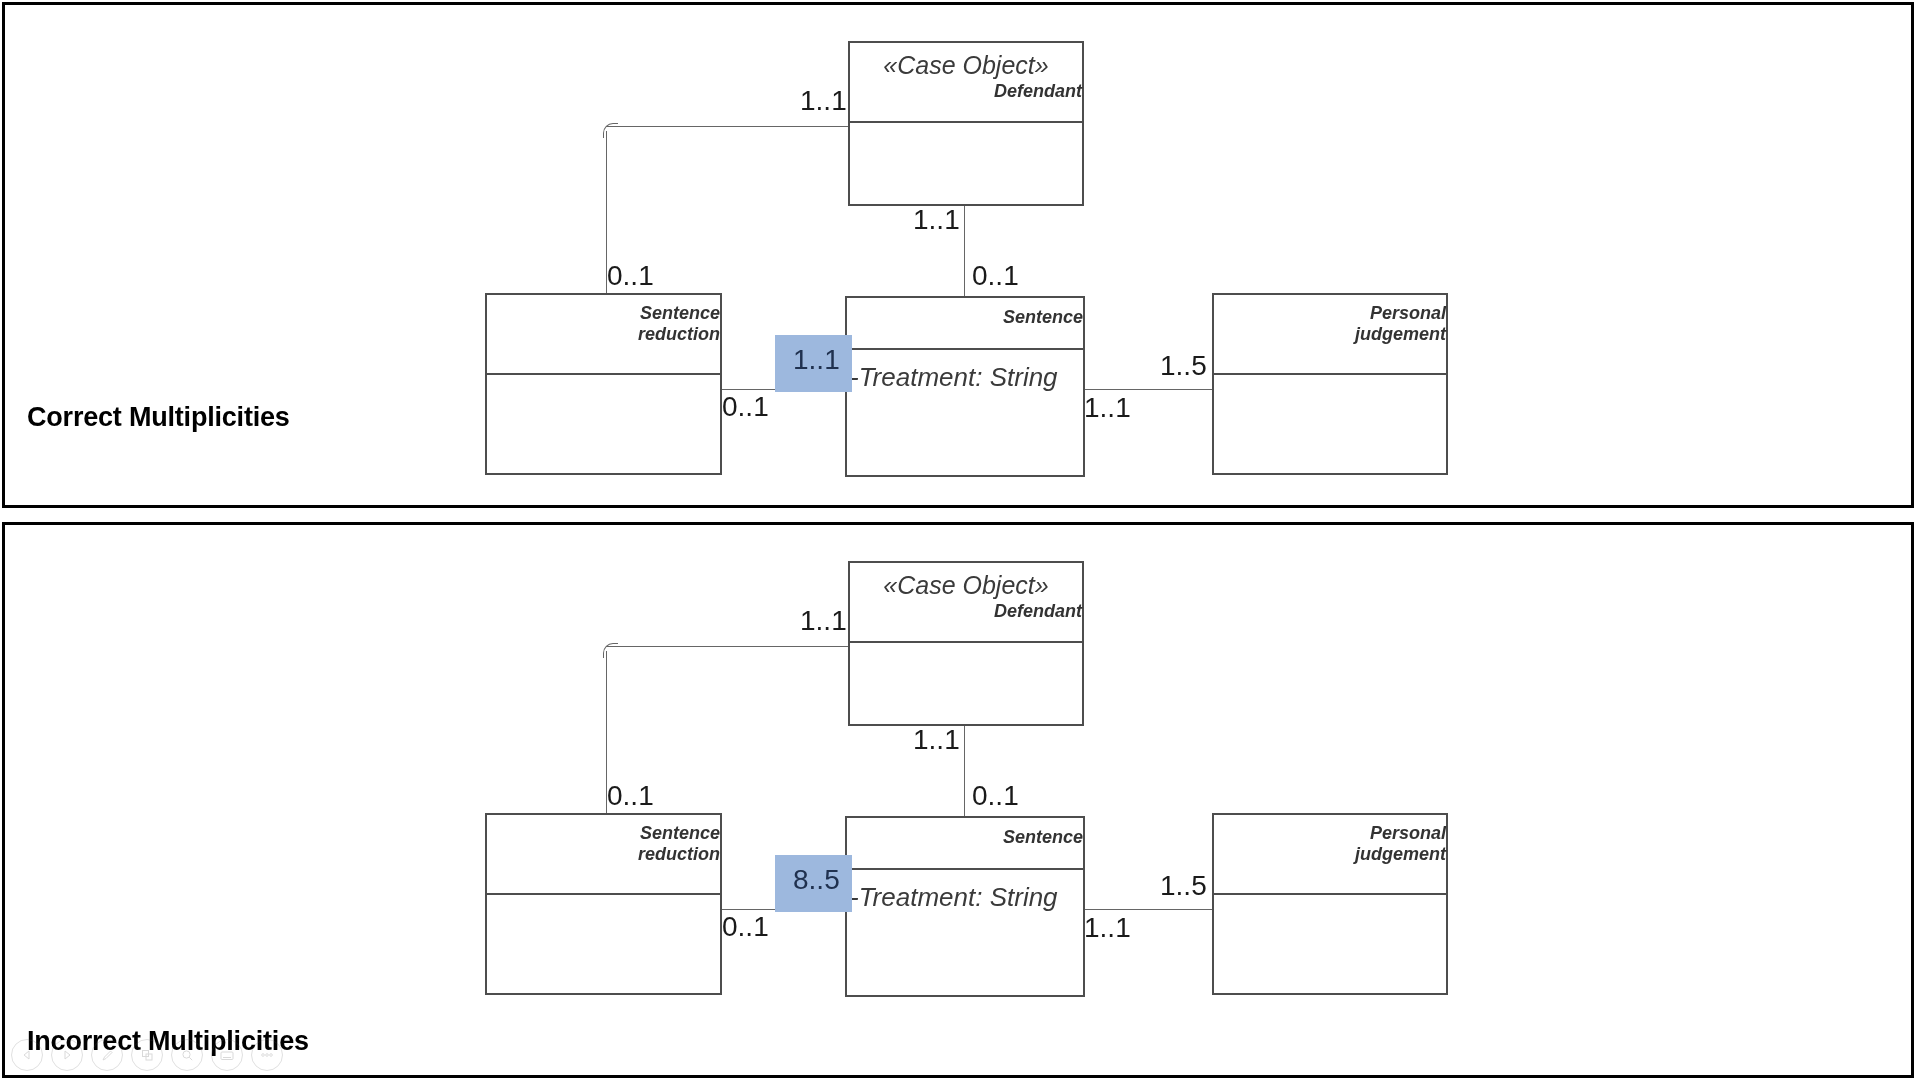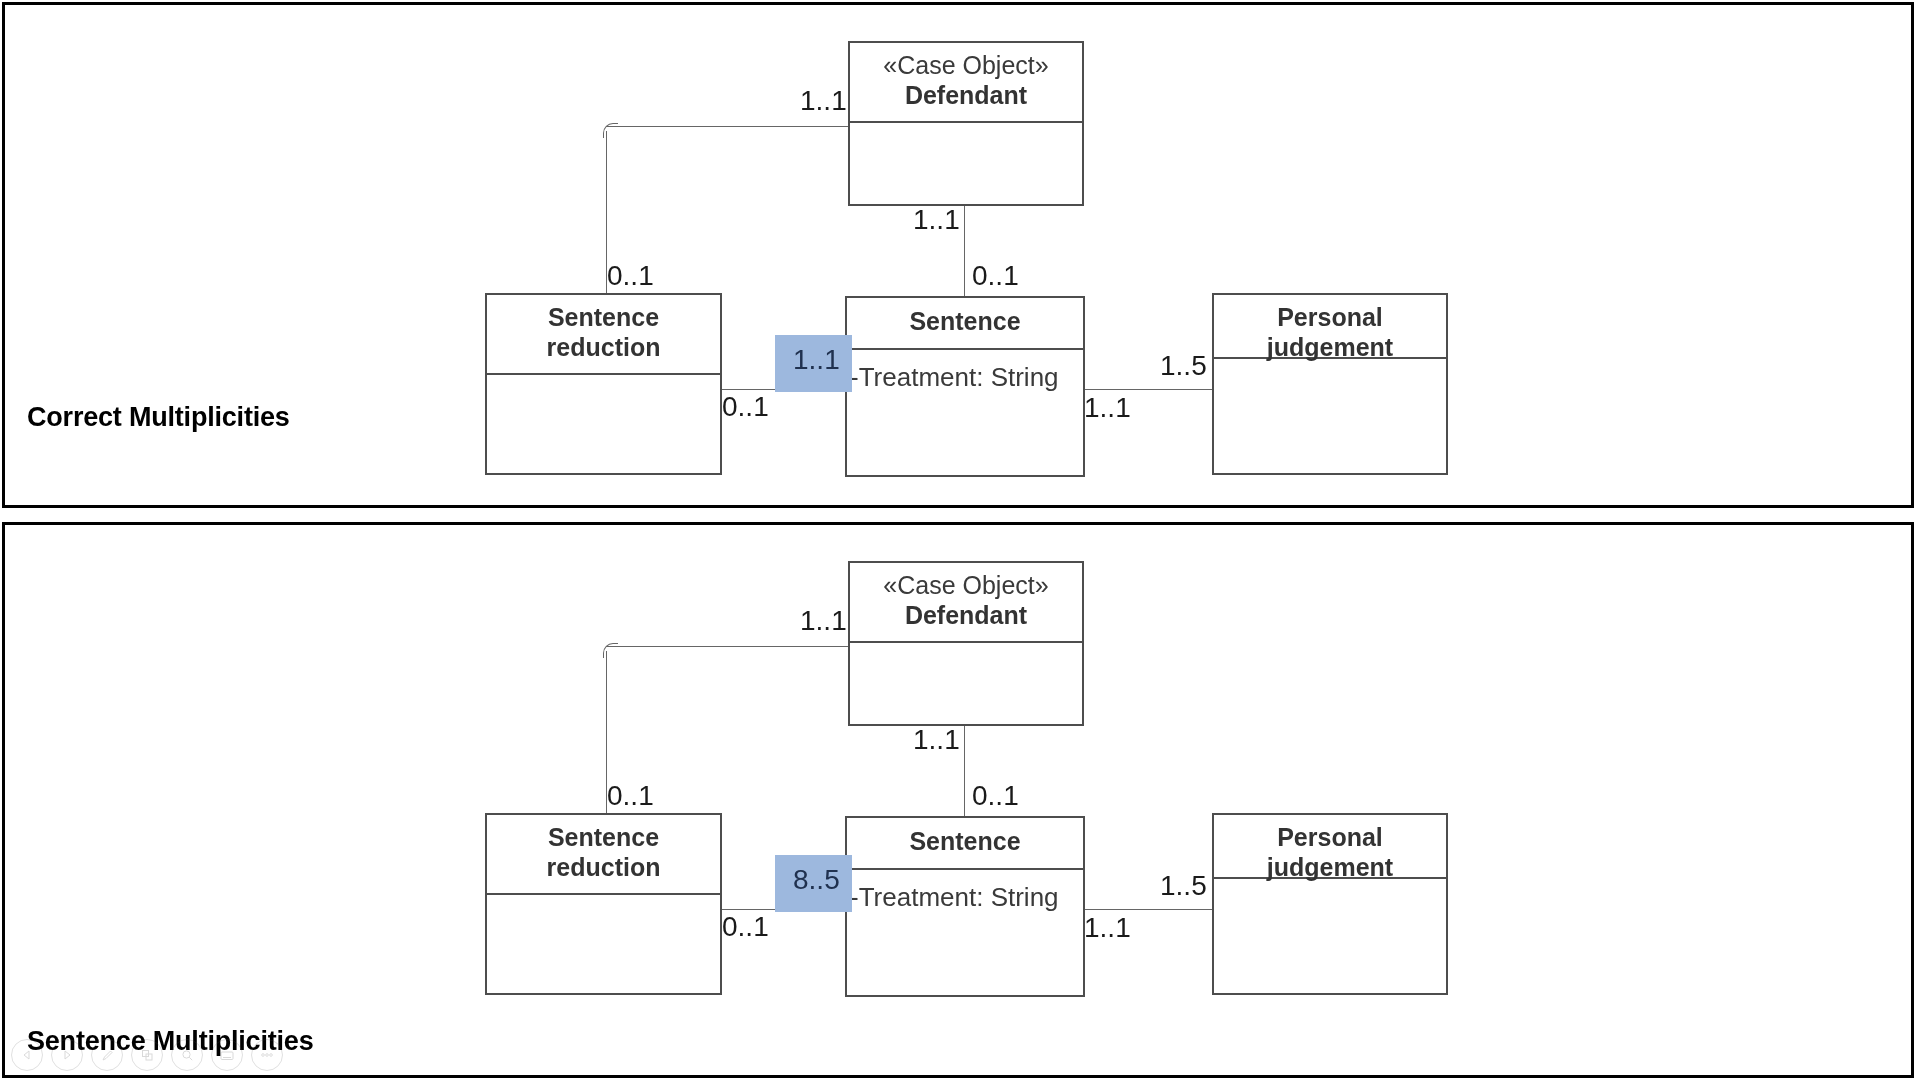--- a/index.html
+++ b/index.html
@@ -49,39 +49,41 @@
     height: 100%;
   }
 
   
   .uml-class {
     position: absolute;
     background: #ffffff;
     border: 2px solid #4d4d4d;
     box-sizing: border-box;
     z-index: 4;
+    font-style: italic;
   }
   .uml-head {
     box-sizing: border-box;
     border-bottom: 2px solid #4d4d4d;
     text-align: center;
     padding-top: 8px;
     line-height: 1.18;
   }
   .uml-stereotype {
     font-size: 25px;
     color: #3a3a3a;
     font-weight: normal;
     display: block;
   }
   .uml-name {
-    font-size: 25px;
+    font-size: 18px;
     font-weight: bold;
     color: #333333;
     display: block;
+    text-align: right;
   }
   .uml-body {
     box-sizing: border-box;
     position: relative;
   }
   .uml-attr {
     position: absolute;
     left: 3px;
     top: 12px;
     font-size: 26px;
@@ -104,21 +106,21 @@
 
   .cls-sentence {
     left: 840px; top: 291px; width: 240px; height: 181px;
   }
   .cls-sentence .uml-head { height: 52px; padding-top: 9px; }
   .cls-sentence .uml-body { height: 147px; }
 
   .cls-judgement {
     left: 1207px; top: 288px; width: 236px; height: 182px;
   }
-  .cls-judgement .uml-head { height: 64px; }
+  .cls-judgement .uml-head { height: 80px; }
   .cls-judgement .uml-body { height: 98px; }
 
   
   .link { position: absolute; background: #666666; z-index: 2; }
   .link-h { height: 1px; }
   .link-v { width: 1px; }
 
   
   #lnk-def-red-h  { left: 601px; top: 121px; width: 243px; }
   #lnk-def-red-v  { left: 601px; top: 126px; height: 163px; }
@@ -312,21 +314,21 @@
     <span class="mult" style="left:717px; top:386px;">0..1</span>
     <span class="mult" style="left:1079px; top:387px;">1..1</span>
     <span class="mult" style="left:1155px; top:345px;">1..5</span>
 
     <div class="mult-highlight">
       <span class="mult-text">8..5</span>
     </div>
 
   </div>
 
-  <div class="panel-caption" id="caption-incorrect">Sentence Multiplicities</div>
+  <div class="panel-caption" id="caption-incorrect">Incorrect Multiplicities</div>
 
   <div id="faded-toolbar">
     <div class="tb-btn">
       <svg width="12" height="12" viewBox="0 0 12 12">
           <polygon points="8,2 3,6 8,10" fill="none" stroke="#333" stroke-width="1"></polygon>
         </svg>
     </div>
     <div class="tb-btn">
       <svg width="12" height="12" viewBox="0 0 12 12">
           <polygon points="4,2 9,6 4,10" fill="none" stroke="#333" stroke-width="1"></polygon>

